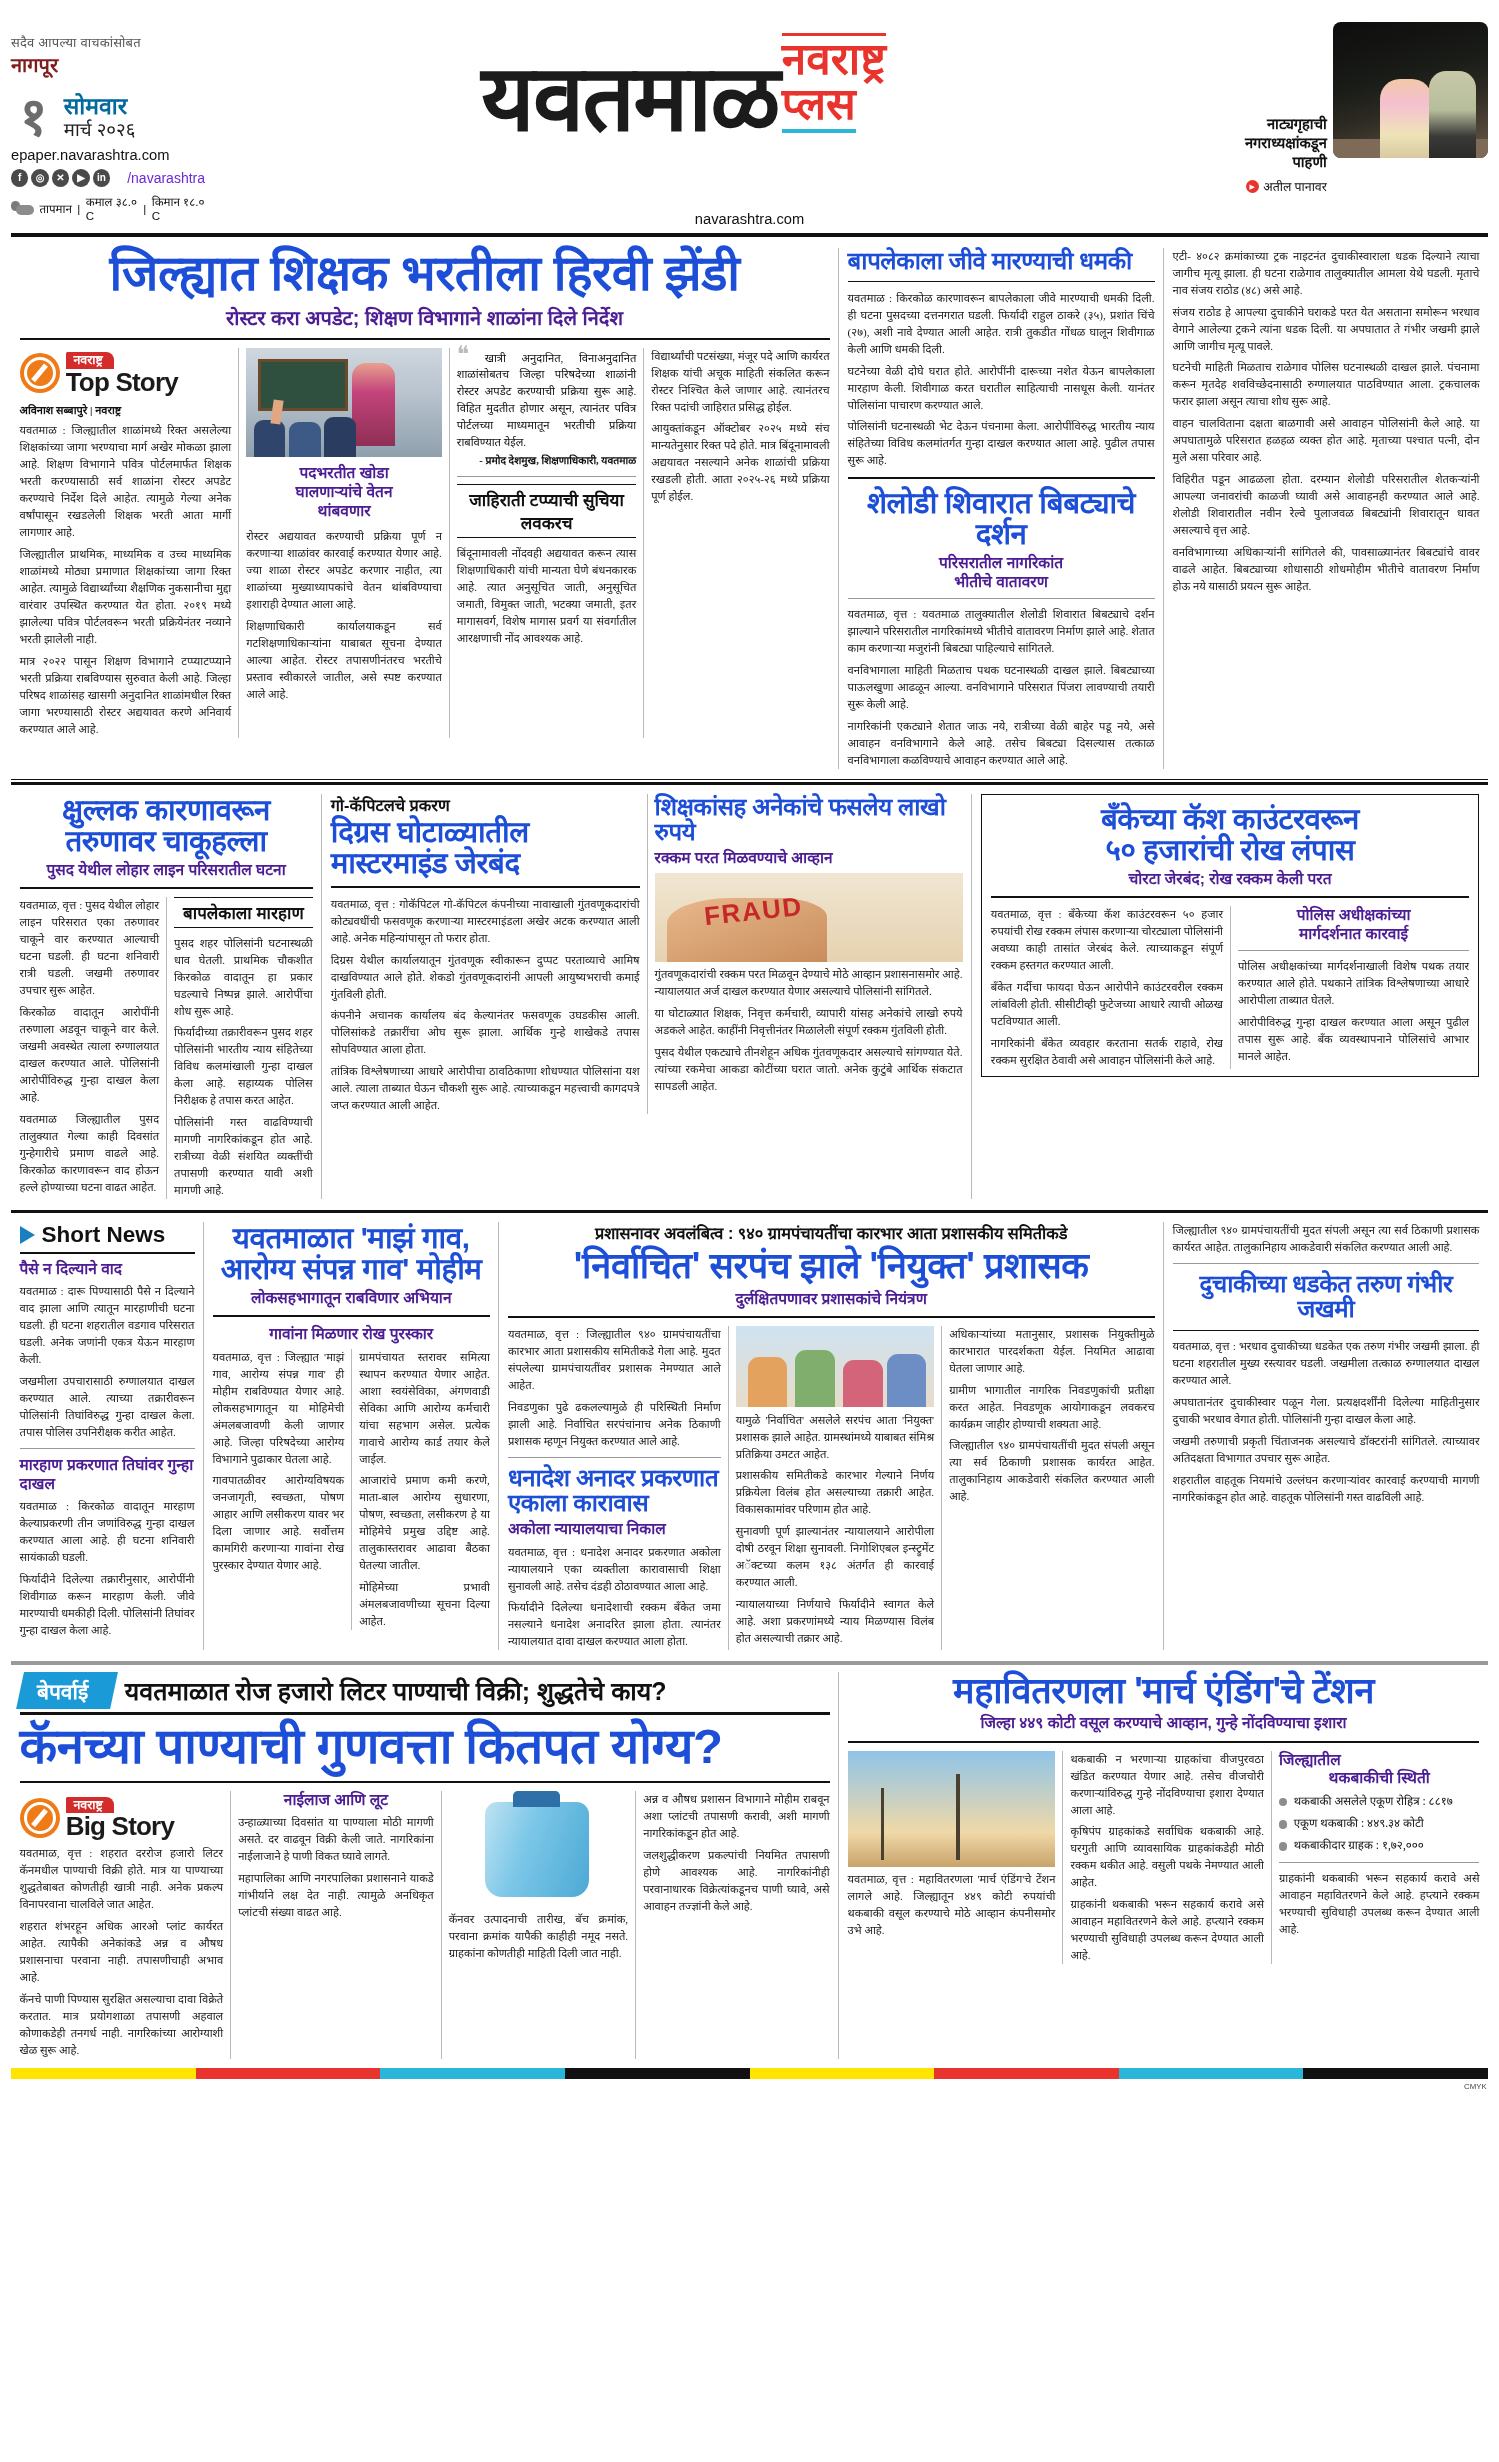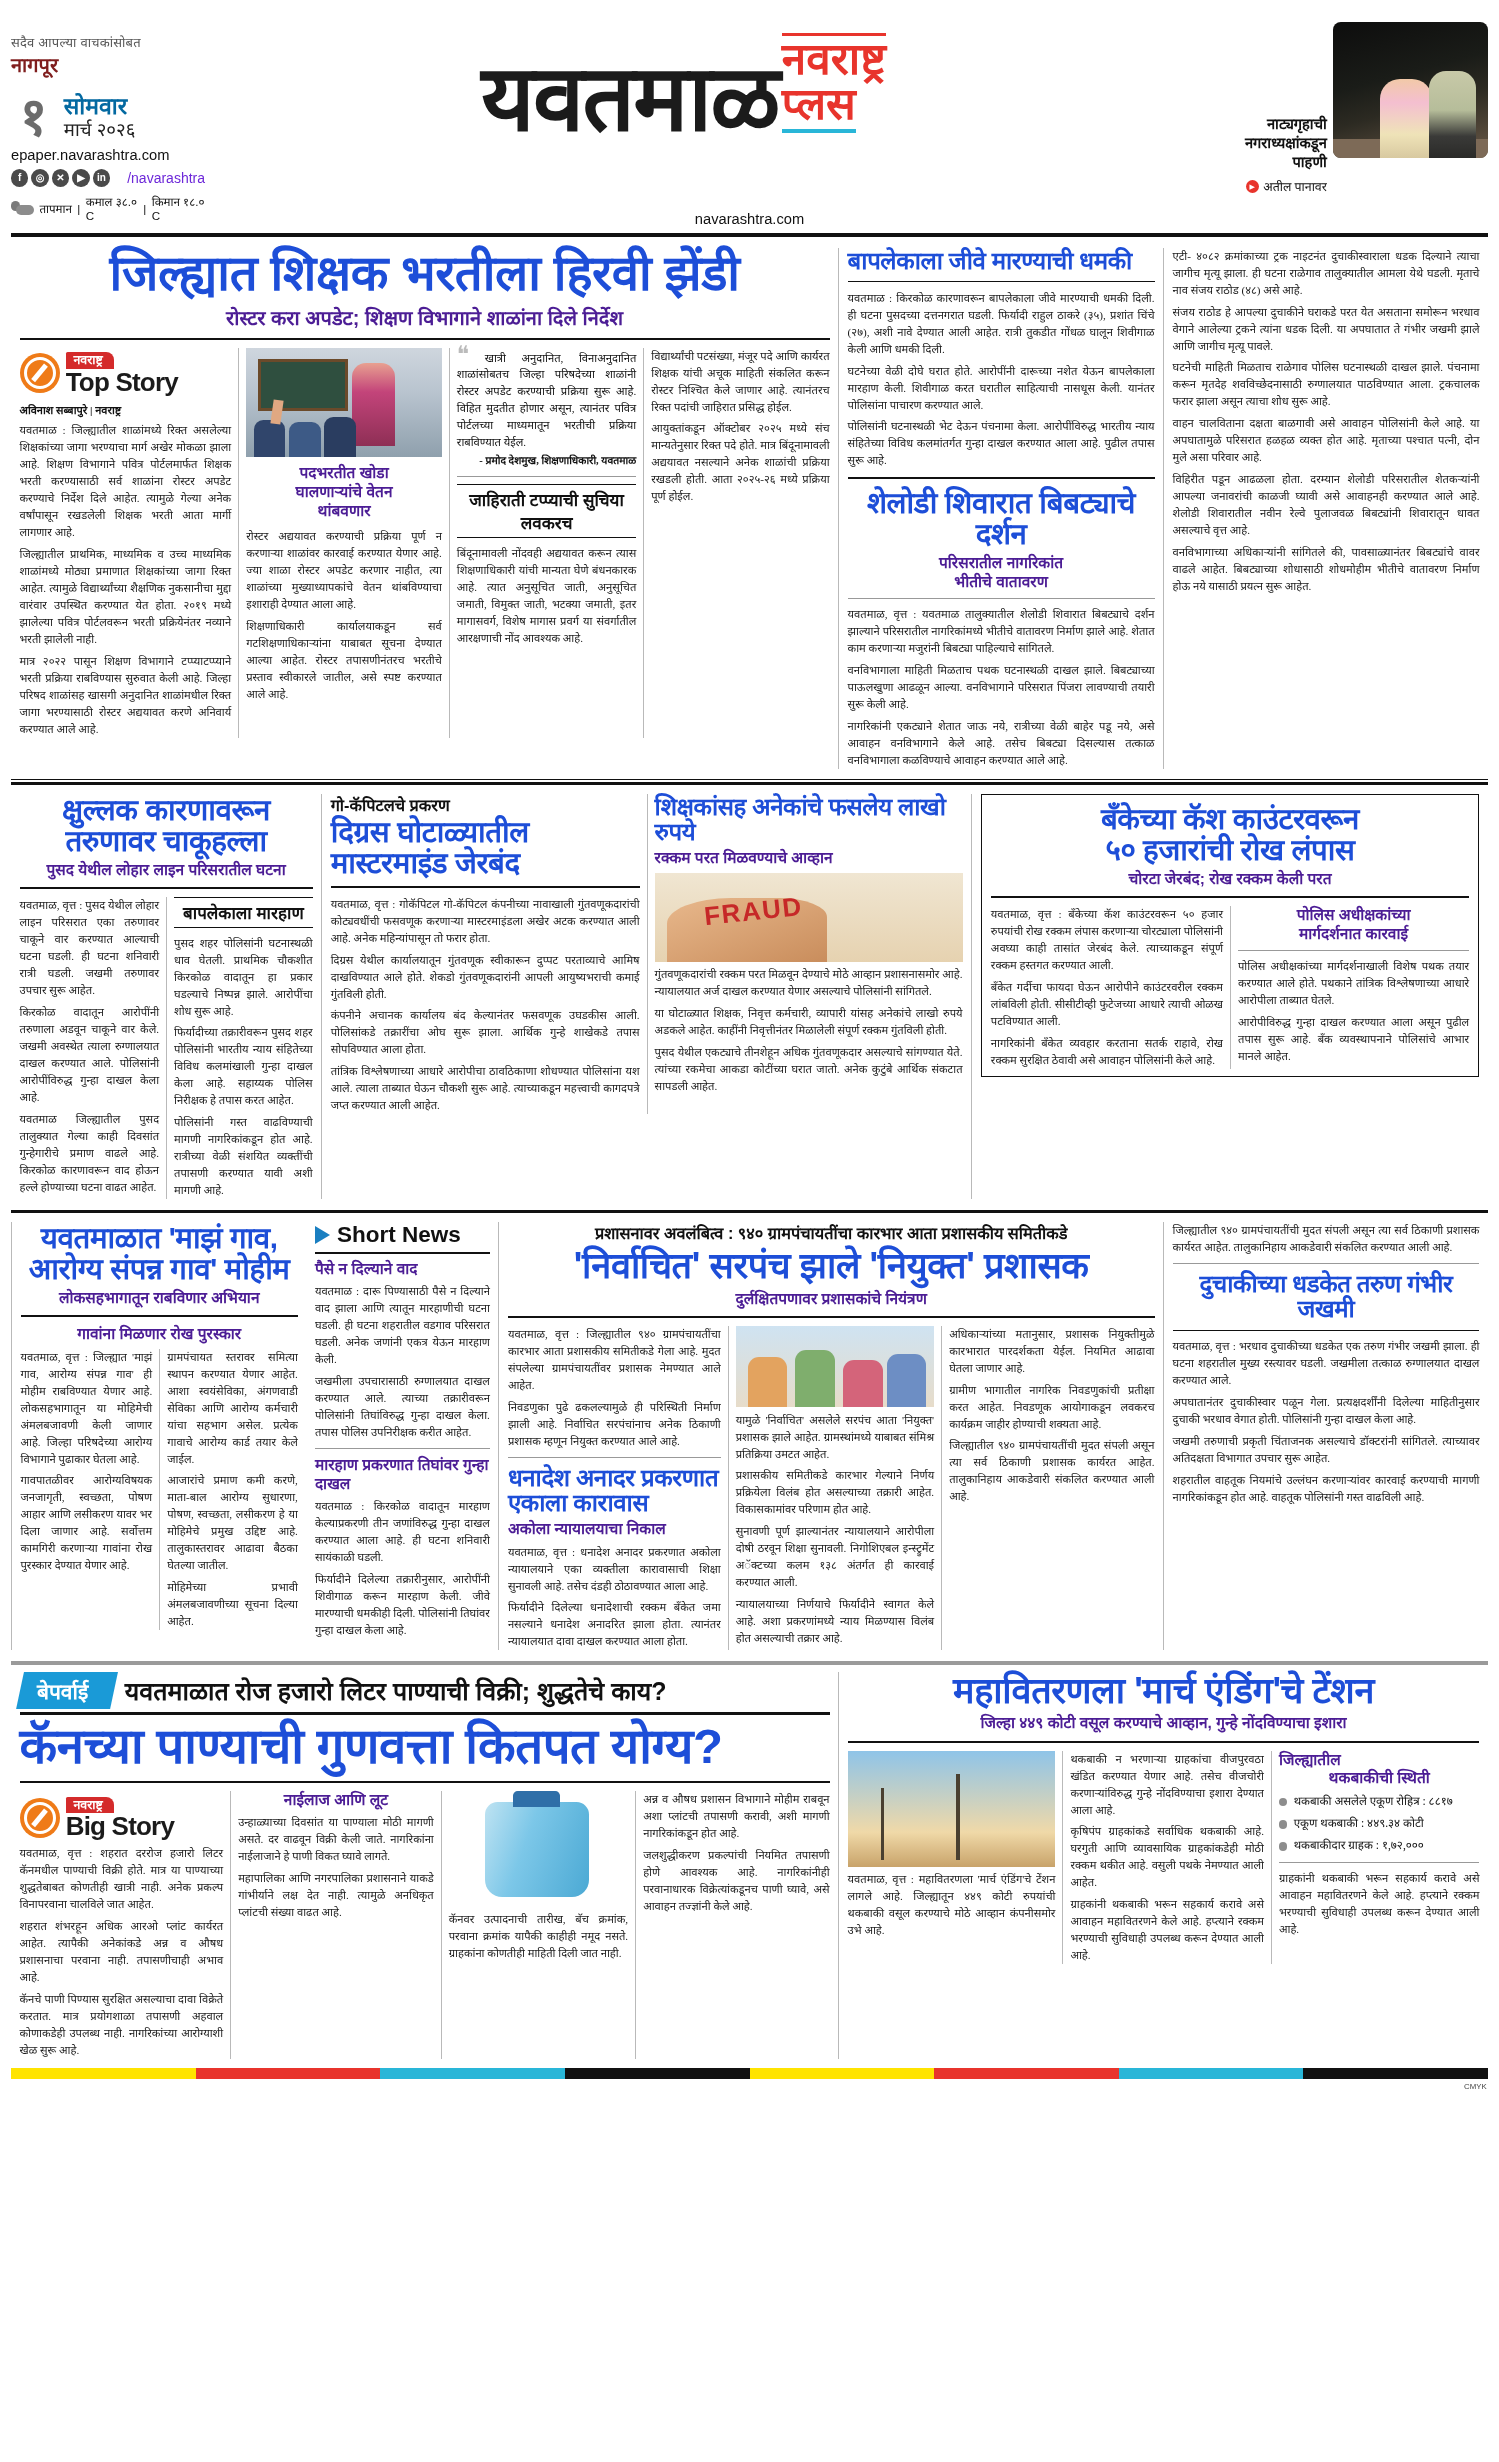--- a/index.html
+++ b/index.html
@@ -457,51 +457,51 @@
           </div>
         </div>
       </div>
     </div>
   </div>
 
   <div class="rule-thick" style="height:2.3px;margin-top:11px;"></div>
 
   <div class="cols" style="padding-top:9.3px;">
 
+    <div class="col" style="width:13%;">
+      <div class="badge-short">
+        <span class="arrow-blue"></span>
+        <span class="badge-short-t">Short News</span>
+      </div>
+      <div class="sub sub-sm" style="text-align:left;">पैसे न दिल्याने वाद</div>
+      <div class="body mt6">यवतमाळ : दारू पिण्यासाठी पैसे न दिल्याने वाद झाला आणि त्यातून मारहाणीची घटना घडली. ही घटना शहरातील वडगाव परिसरात घडली. अनेक जणांनी एकत्र येऊन मारहाण केली.</div>
+      <div class="body mt6">जखमीला उपचारासाठी रुग्णालयात दाखल करण्यात आले. त्याच्या तक्रारीवरून पोलिसांनी तिघांविरुद्ध गुन्हा दाखल केला. तपास पोलिस उपनिरीक्षक करीत आहेत.</div>
+      <div class="hr-t"></div>
+      <div class="sub sub-sm" style="text-align:left;">मारहाण प्रकरणात तिघांवर गुन्हा दाखल</div>
+      <div class="body mt6">यवतमाळ : किरकोळ वादातून मारहाण केल्याप्रकरणी तीन जणांविरुद्ध गुन्हा दाखल करण्यात आला आहे. ही घटना शनिवारी सायंकाळी घडली.</div>
+      <div class="body mt6">फिर्यादीने दिलेल्या तक्रारीनुसार, आरोपींनी शिवीगाळ करून मारहाण केली. जीवे मारण्याची धमकीही दिली. पोलिसांनी तिघांवर गुन्हा दाखल केला आहे.</div>
+    </div>
+
     <div class="col vsep" style="width:20%;">
       <h1 class="hl hl-lg center">यवतमाळात 'माझं गाव,</h1>
       <h1 class="hl hl-lg center">आरोग्य संपन्न गाव' मोहीम</h1>
       <div class="sub sub-sm mt6">लोकसहभागातून राबविणार अभियान</div>
       <div class="hr-b"></div>
       <div class="sub sub-sm mb6">गावांना मिळणार रोख पुरस्कार</div>
       <div class="subcols">
         <div class="subcol" style="width:50%;">
           <div class="body">यवतमाळ, वृत्त : जिल्ह्यात 'माझं गाव, आरोग्य संपन्न गाव' ही मोहीम राबविण्यात येणार आहे. लोकसहभागातून या मोहिमेची अंमलबजावणी केली जाणार आहे. जिल्हा परिषदेच्या आरोग्य विभागाने पुढाकार घेतला आहे.</div>
           <div class="body mt6">गावपातळीवर आरोग्यविषयक जनजागृती, स्वच्छता, पोषण आहार आणि लसीकरण यावर भर दिला जाणार आहे. सर्वोत्तम कामगिरी करणाऱ्या गावांना रोख पुरस्कार देण्यात येणार आहे.</div>
         </div>
         <div class="subcol vsep" style="width:50%;">
           <div class="body">ग्रामपंचायत स्तरावर समित्या स्थापन करण्यात येणार आहेत. आशा स्वयंसेविका, अंगणवाडी सेविका आणि आरोग्य कर्मचारी यांचा सहभाग असेल. प्रत्येक गावाचे आरोग्य कार्ड तयार केले जाईल.</div>
           <div class="body mt6">आजारांचे प्रमाण कमी करणे, माता-बाल आरोग्य सुधारणा, पोषण, स्वच्छता, लसीकरण हे या मोहिमेचे प्रमुख उद्दिष्ट आहे. तालुकास्तरावर आढावा बैठका घेतल्या जातील.</div>
           <div class="body mt6">मोहिमेच्या प्रभावी अंमलबजावणीच्या सूचना दिल्या आहेत.</div>
         </div>
       </div>
-    </div>
-
-    <div class="col" style="width:13%;">
-      <div class="badge-short">
-        <span class="arrow-blue"></span>
-        <span class="badge-short-t">Short News</span>
-      </div>
-      <div class="sub sub-sm" style="text-align:left;">पैसे न दिल्याने वाद</div>
-      <div class="body mt6">यवतमाळ : दारू पिण्यासाठी पैसे न दिल्याने वाद झाला आणि त्यातून मारहाणीची घटना घडली. ही घटना शहरातील वडगाव परिसरात घडली. अनेक जणांनी एकत्र येऊन मारहाण केली.</div>
-      <div class="body mt6">जखमीला उपचारासाठी रुग्णालयात दाखल करण्यात आले. त्याच्या तक्रारीवरून पोलिसांनी तिघांविरुद्ध गुन्हा दाखल केला. तपास पोलिस उपनिरीक्षक करीत आहेत.</div>
-      <div class="hr-t"></div>
-      <div class="sub sub-sm" style="text-align:left;">मारहाण प्रकरणात तिघांवर गुन्हा दाखल</div>
-      <div class="body mt6">यवतमाळ : किरकोळ वादातून मारहाण केल्याप्रकरणी तीन जणांविरुद्ध गुन्हा दाखल करण्यात आला आहे. ही घटना शनिवारी सायंकाळी घडली.</div>
-      <div class="body mt6">फिर्यादीने दिलेल्या तक्रारीनुसार, आरोपींनी शिवीगाळ करून मारहाण केली. जीवे मारण्याची धमकीही दिली. पोलिसांनी तिघांवर गुन्हा दाखल केला आहे.</div>
     </div>
 
     <div class="col vsep" style="width:45%;">
       <div class="mini-kicker">प्रशासनावर अवलंबित्व : ९४० ग्रामपंचायतींचा कारभार आता प्रशासकीय समितीकडे</div>
       <h1 class="hl hl-xl center" style="margin-top:3.1px;">'निर्वाचित' सरपंच झाले 'नियुक्त' प्रशासक</h1>
       <div class="sub sub-sm mt6">दुर्लक्षितपणावर प्रशासकांचे नियंत्रण</div>
       <div class="hr-b"></div>
       <div class="subcols">
         <div class="subcol" style="width:34%;">
           <div class="body">यवतमाळ, वृत्त : जिल्ह्यातील ९४० ग्रामपंचायतींचा कारभार आता प्रशासकीय समितीकडे गेला आहे. मुदत संपलेल्या ग्रामपंचायतींवर प्रशासक नेमण्यात आले आहेत.</div>
@@ -561,21 +561,21 @@
             <div class="badge-circle">
                 <i class="badge-pencil"></i>
               </div>
             <div class="badge-txt">
               <span class="badge-nav">नवराष्ट्र</span>
               <div class="badge-label">Big Story</div>
             </div>
           </div>
           <div class="body mt6">यवतमाळ, वृत्त : शहरात दररोज हजारो लिटर कॅनमधील पाण्याची विक्री होते. मात्र या पाण्याच्या शुद्धतेबाबत कोणतीही खात्री नाही. अनेक प्रकल्प विनापरवाना चालविले जात आहेत.</div>
           <div class="body mt6">शहरात शंभरहून अधिक आरओ प्लांट कार्यरत आहेत. त्यापैकी अनेकांकडे अन्न व औषध प्रशासनाचा परवाना नाही. तपासणीचाही अभाव आहे.</div>
-          <div class="body mt6">कॅनचे पाणी पिण्यास सुरक्षित असल्याचा दावा विक्रेते करतात. मात्र प्रयोगशाळा तपासणी अहवाल कोणाकडेही उपलब्ध नाही. नागरिकांच्या आरोग्याशी खेळ सुरू आहे.</div>
+          <div class="body mt6">कॅनचे पाणी पिण्यास सुरक्षित असल्याचा दावा विक्रेते करतात. मात्र प्रयोगशाळा तपासणी अहवाल कोणाकडेही तनगर्ध नाही. नागरिकांच्या आरोग्याशी खेळ सुरू आहे.</div>
         </div>
         <div class="subcol vsep" style="width:26%;">
           <div class="sub sub-sm">नाईलाज आणि लूट</div>
           <div class="body mt6">उन्हाळ्याच्या दिवसांत या पाण्याला मोठी मागणी असते. दर वाढवून विक्री केली जाते. नागरिकांना नाईलाजाने हे पाणी विकत घ्यावे लागते.</div>
           <div class="body mt6">महापालिका आणि नगरपालिका प्रशासनाने याकडे गांभीर्याने लक्ष देत नाही. त्यामुळे अनधिकृत प्लांटची संख्या वाढत आहे.</div>
         </div>
         <div class="subcol vsep" style="width:24%;">
           <div class="ph ph-bottle" style="height:116px;">
             <i class="jug"></i>
               <i class="cap"></i>

